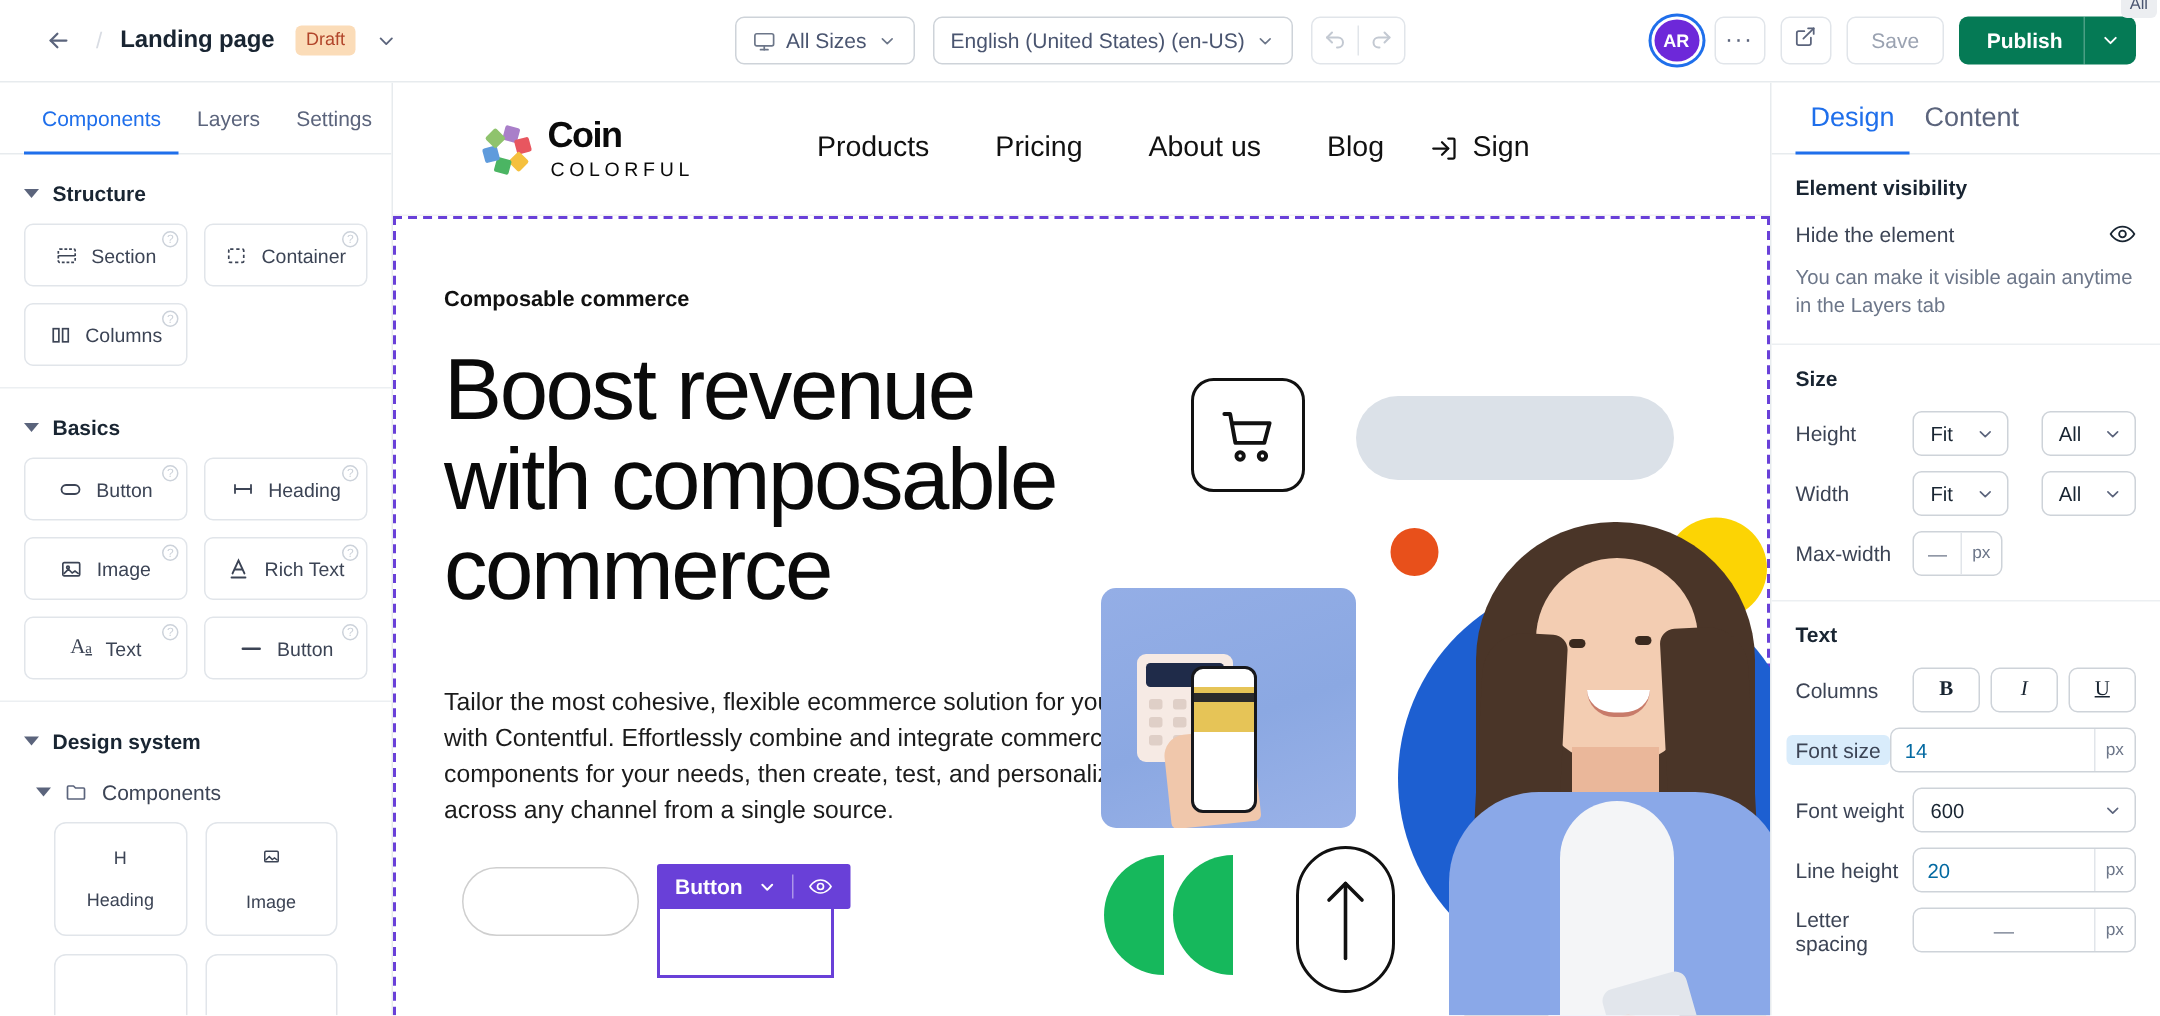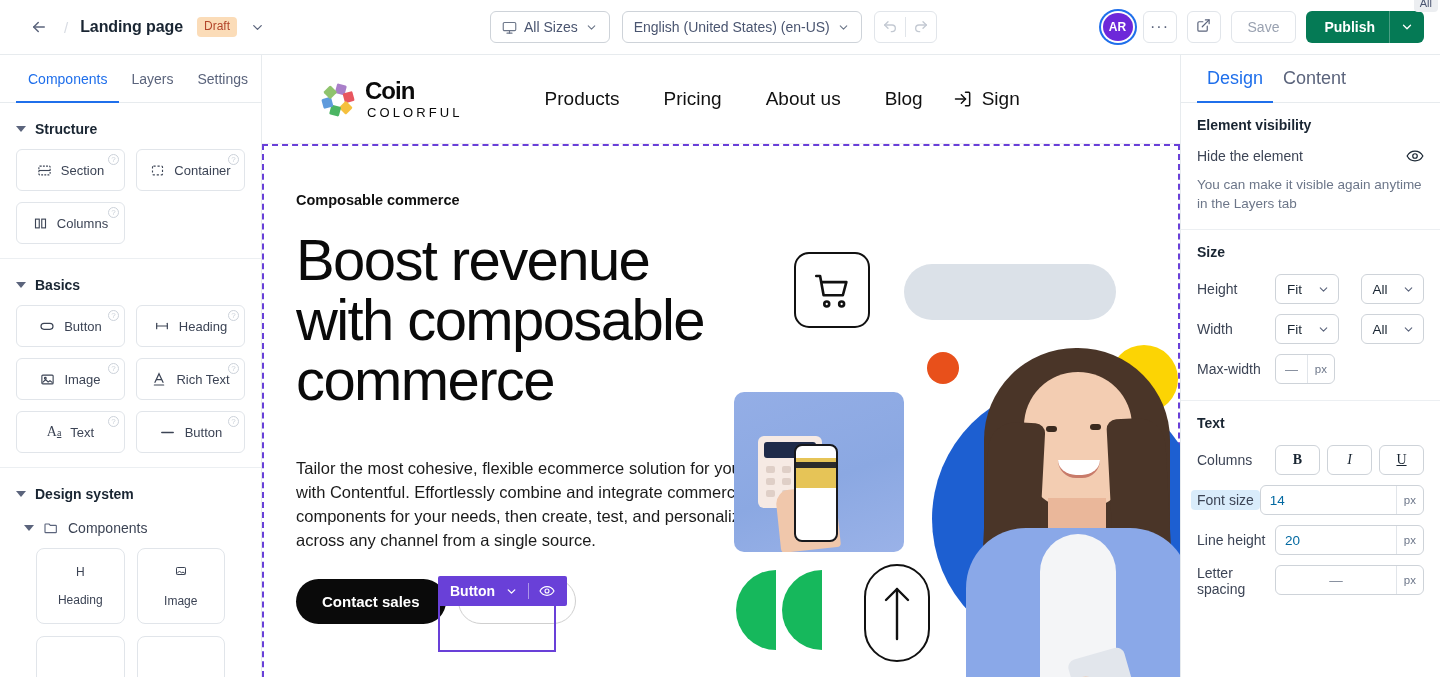--- a/index.html
+++ b/index.html
@@ -529,21 +529,20 @@
         </div>
 
         <div class="sel-region"></div>
 
         <div class="hero">
           <div class="hero-left">
             <div class="eyebrow">Composable commerce</div>
             <div class="hero-h1">Boost revenue with composable commerce</div>
             <div class="hero-p">Tailor the most cohesive, flexible ecommerce solution for your business with Contentful. Effortlessly combine and integrate commerce components for your needs, then create, test, and personalize content across any channel from a single source.</div>
             <div class="hero-cta">
-              <div class="contact-btn">Contact sales</div>
               <div class="ghost-btn"></div>
               <div class="sel-outline"></div>
               <div class="sel-badge">
                 <span>Button</span>
                 <span class="ic">
                   <svg width="13" height="13" viewBox="0 0 24 24" fill="none" stroke="currentColor" stroke-width="2.4" stroke-linecap="round" stroke-linejoin="round">
                       <polyline points="6 9 12 15 18 9"></polyline>
                     </svg>
                 </span>
                 <span class="sep"></span>
@@ -711,20 +710,31 @@
           </div>
         </div>
         <div class="r-row">
           <span class="r-lab hl">Font size</span>
           <div class="numfield nf-grow">
             <input value="14" style="">
             <span class="unit">px</span>
           </div>
         </div>
         <div class="r-row">
+          <span class="r-lab">Font weight</span>
+          <div class="sel grow">
+            <span>600</span>
+            <span class="cv">
+                <svg width="13" height="13" viewBox="0 0 24 24" fill="none" stroke="currentColor" stroke-width="2" stroke-linecap="round" stroke-linejoin="round">
+                  <polyline points="6 9 12 15 18 9"></polyline>
+                </svg>
+              </span>
+          </div>
+        </div>
+        <div class="r-row">
           <span class="r-lab">Line height</span>
           <div class="numfield nf-grow">
             <input value="20" style="">
             <span class="unit">px</span>
           </div>
         </div>
         <div class="r-row" style="align-items:flex-start;">
           <span class="r-lab two">Letter spacing</span>
           <div class="numfield nf-grow">
             <input class="ctr" value="—" style="">

